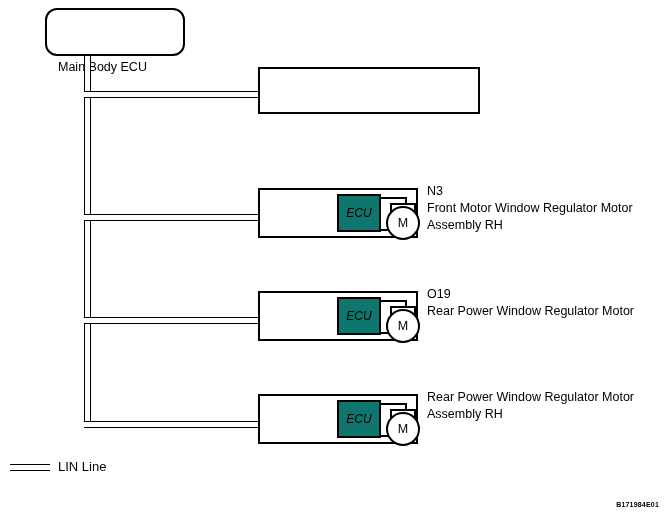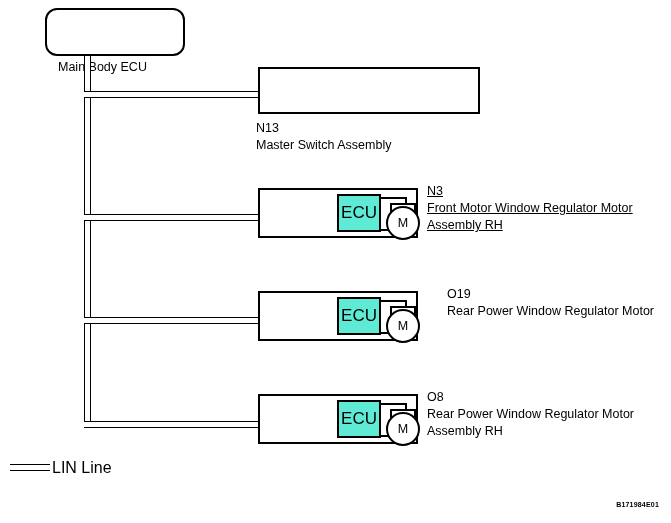--- a/index.html
+++ b/index.html
@@ -69,25 +69,26 @@
   .box {
     position: absolute;
     border: 2.2px solid #000;
     box-sizing: border-box;
     background: #fff;
   }
   .inner-ecu {
     position: absolute;
     border: 2px solid #000;
     box-sizing: border-box;
-    background: #5eead4;
+    background: #0f766e;
     display: flex;
     align-items: center;
     justify-content: center;
-    font-size: 17px;
+    font-size: 12px;
+    font-style: italic;
   }
   .motor-wrap {
     position: absolute;
   }
   .motor-square {
     position: absolute;
     left: 4px;
     top: 7px;
     width: 26px;
     height: 30px;
@@ -131,23 +132,23 @@
     top: 464px;
     width: 40px;
     height: 7px;
     box-sizing: border-box;
     border-top: 1.7px solid #000;
     border-bottom: 1.7px solid #000;
     background: #fff;
   }
   .legend-text {
     position: absolute;
-    left: 52px;
+    left: 58px;
     top: 459px;
-    font-size: 16px;
+    font-size: 13px;
   }
   .fig-code {
     position: absolute;
     right: 12px;
     top: 501px;
     font-size: 7px;
     letter-spacing: 0.2px;
     font-weight: bold;
   }
 </style>
@@ -167,69 +168,64 @@
   <div class="lin-h" style="left:84px; top:214px; width:176px;"></div>
   <div class="joint" style="left:85.6px; top:215.6px; width:5.8px; height:3.8px;"></div>
 
   <div class="lin-h" style="left:84px; top:317px; width:176px;"></div>
   <div class="joint" style="left:85.6px; top:318.6px; width:5.8px; height:3.8px;"></div>
 
   <div class="lin-h" style="left:84px; top:421px; width:176px;"></div>
   <div class="joint" style="left:85.6px; top:422.6px; width:5.8px; height:3.8px;"></div>
 
   <div class="box" style="left:258px; top:67px; width:222px; height:47px;"></div>
-  <div class="callout" style="left:256px; top:120px;">
-    <div>N13</div>
-    <div>Master Switch Assembly</div>
-  </div>
 
   <div class="box" style="left:258px; top:188px; width:160px; height:50px;"></div>
   <div class="inner-ecu" style="left:337px; top:194px; width:44px; height:38px;">ECU</div>
 
   <div class="lead-plain" style="left:381px; top:197px; width:26px; height:1.6px;"></div>
   <div class="lead-plain" style="left:405px; top:197px; width:1.6px; height:12px;"></div>
   <div class="lead-plain" style="left:381px; top:229px; width:26px; height:1.6px;"></div>
   <div class="lead-plain" style="left:405px; top:219px; width:1.6px; height:12px;"></div>
   <div class="motor-wrap" style="left:386px; top:196px; width:34px; height:44px;">
     <div class="motor-square"></div>
     <div class="motor-circle">M</div>
   </div>
-  <div class="callout" style="left:427px; top:183px;text-decoration:underline;">
+  <div class="callout" style="left:427px; top:183px;">
     <div>N3</div>
     <div>Front Motor Window Regulator Motor</div>
     <div>Assembly RH</div>
   </div>
 
   <div class="box" style="left:258px; top:291px; width:160px; height:50px;"></div>
   <div class="inner-ecu" style="left:337px; top:297px; width:44px; height:38px;">ECU</div>
   <div class="lead-plain" style="left:381px; top:300px; width:26px; height:1.6px;"></div>
   <div class="lead-plain" style="left:405px; top:300px; width:1.6px; height:12px;"></div>
   <div class="lead-plain" style="left:381px; top:332px; width:26px; height:1.6px;"></div>
   <div class="lead-plain" style="left:405px; top:322px; width:1.6px; height:12px;"></div>
   <div class="motor-wrap" style="left:386px; top:299px; width:34px; height:44px;">
     <div class="motor-square"></div>
     <div class="motor-circle">M</div>
   </div>
-  <div class="callout" style="left:427px; top:286px;margin-left:20px;">
+  <div class="callout" style="left:427px; top:286px;">
     <div>O19</div>
     <div>Rear Power Window Regulator Motor</div>
   </div>
 
   <div class="box" style="left:258px; top:394px; width:160px; height:50px;"></div>
   <div class="inner-ecu" style="left:337px; top:400px; width:44px; height:38px;">ECU</div>
   <div class="lead-plain" style="left:381px; top:403px; width:26px; height:1.6px;"></div>
   <div class="lead-plain" style="left:405px; top:403px; width:1.6px; height:12px;"></div>
   <div class="lead-plain" style="left:381px; top:435px; width:26px; height:1.6px;"></div>
   <div class="lead-plain" style="left:405px; top:425px; width:1.6px; height:12px;"></div>
   <div class="motor-wrap" style="left:386px; top:402px; width:34px; height:44px;">
     <div class="motor-square"></div>
     <div class="motor-circle">M</div>
   </div>
   <div class="callout" style="left:427px; top:389px;">
-    <div>O8</div>
     <div>Rear Power Window Regulator Motor</div>
     <div>Assembly RH</div>
   </div>
 
   <div class="legend-sym"></div>
   <div class="legend-text">LIN Line</div>
 
   <div class="fig-code">B171984E01</div>
 
 </div>

